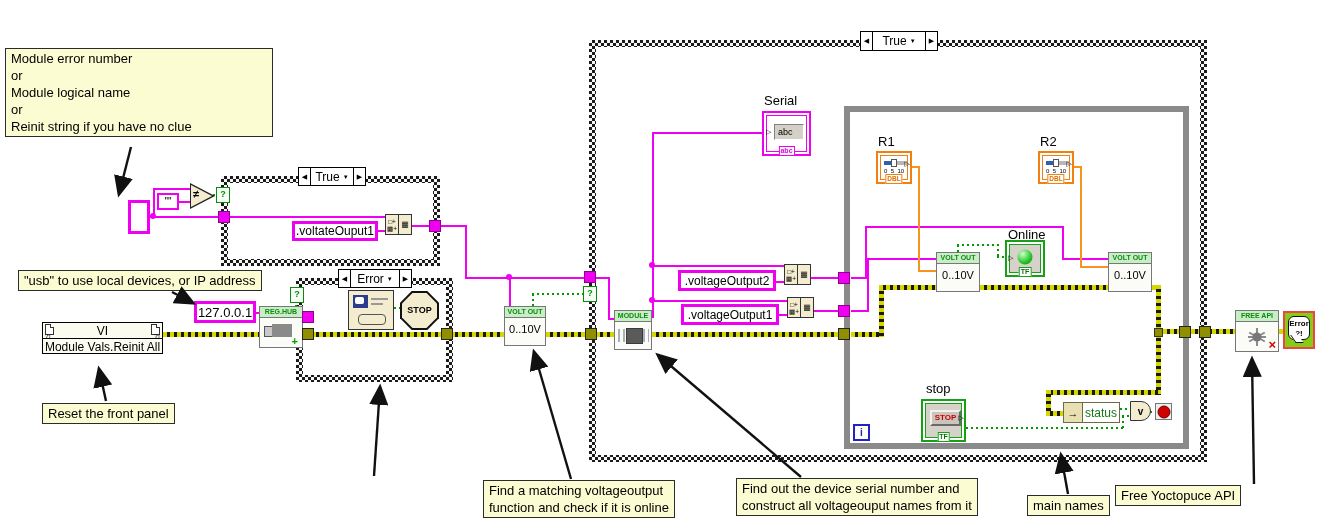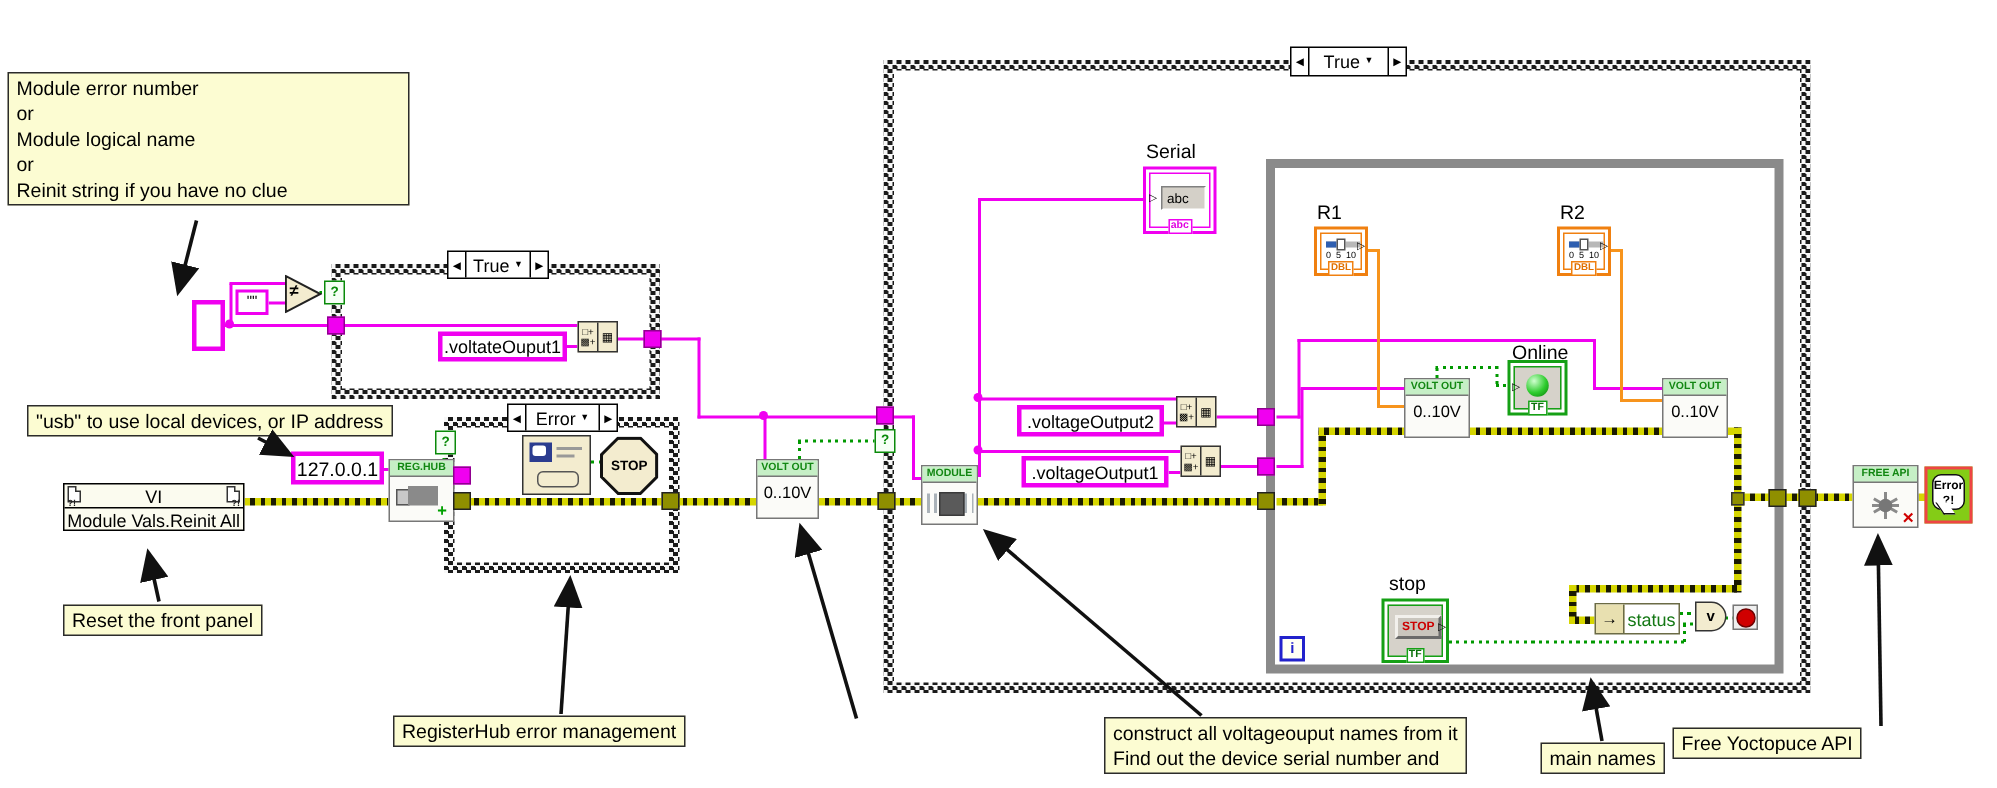--- a/index.html
+++ b/index.html
@@ -282,24 +282,27 @@
 
   <div class="cmt" style="left:5px;top:48px;width:256px;">
     <div>Module error number</div>
     <div>or</div>
     <div>Module  logical name</div>
     <div>or</div>
     <div>Reinit string if you have no clue</div>
   </div>
   <div class="cmt" style="left:18px;top:270px;">"usb" to use local devices, or IP address</div>
   <div class="cmt" style="left:42px;top:403px;">Reset the front panel</div>
-  <div class="cmt" style="left:262px;top:477px;">RegisterHub error management</div>
+  <div class="cmt" style="left:483px;top:480px;">
+    <div>Find a matching voltageoutput</div>
+    <div>function and check if it is online</div>
+  </div>
   <div class="cmt" style="left:736px;top:478px;">
+    <div>Find out the device serial number  and</div>
     <div>construct all voltageouput names from it</div>
-    <div>Find out the device serial number  and</div>
   </div>
   <div class="cmt" style="left:1027px;top:495px;">main names</div>
   <div class="cmt" style="left:1115px;top:485px;">Free Yoctopuce API</div>
 
   <div class="sctl" style="left:128px;top:200px;width:22px;height:34px;"></div>
   <div class="sconst" style="left:157px;top:193px;width:22px;height:17px;font-size:10px;">""</div>
   <div class="neq" style="left:190px;top:183px;width:25px;height:26px;">
     <div class="t-out"></div>
       <div class="t-in"></div>
     <span class="t-txt">≠</span>

